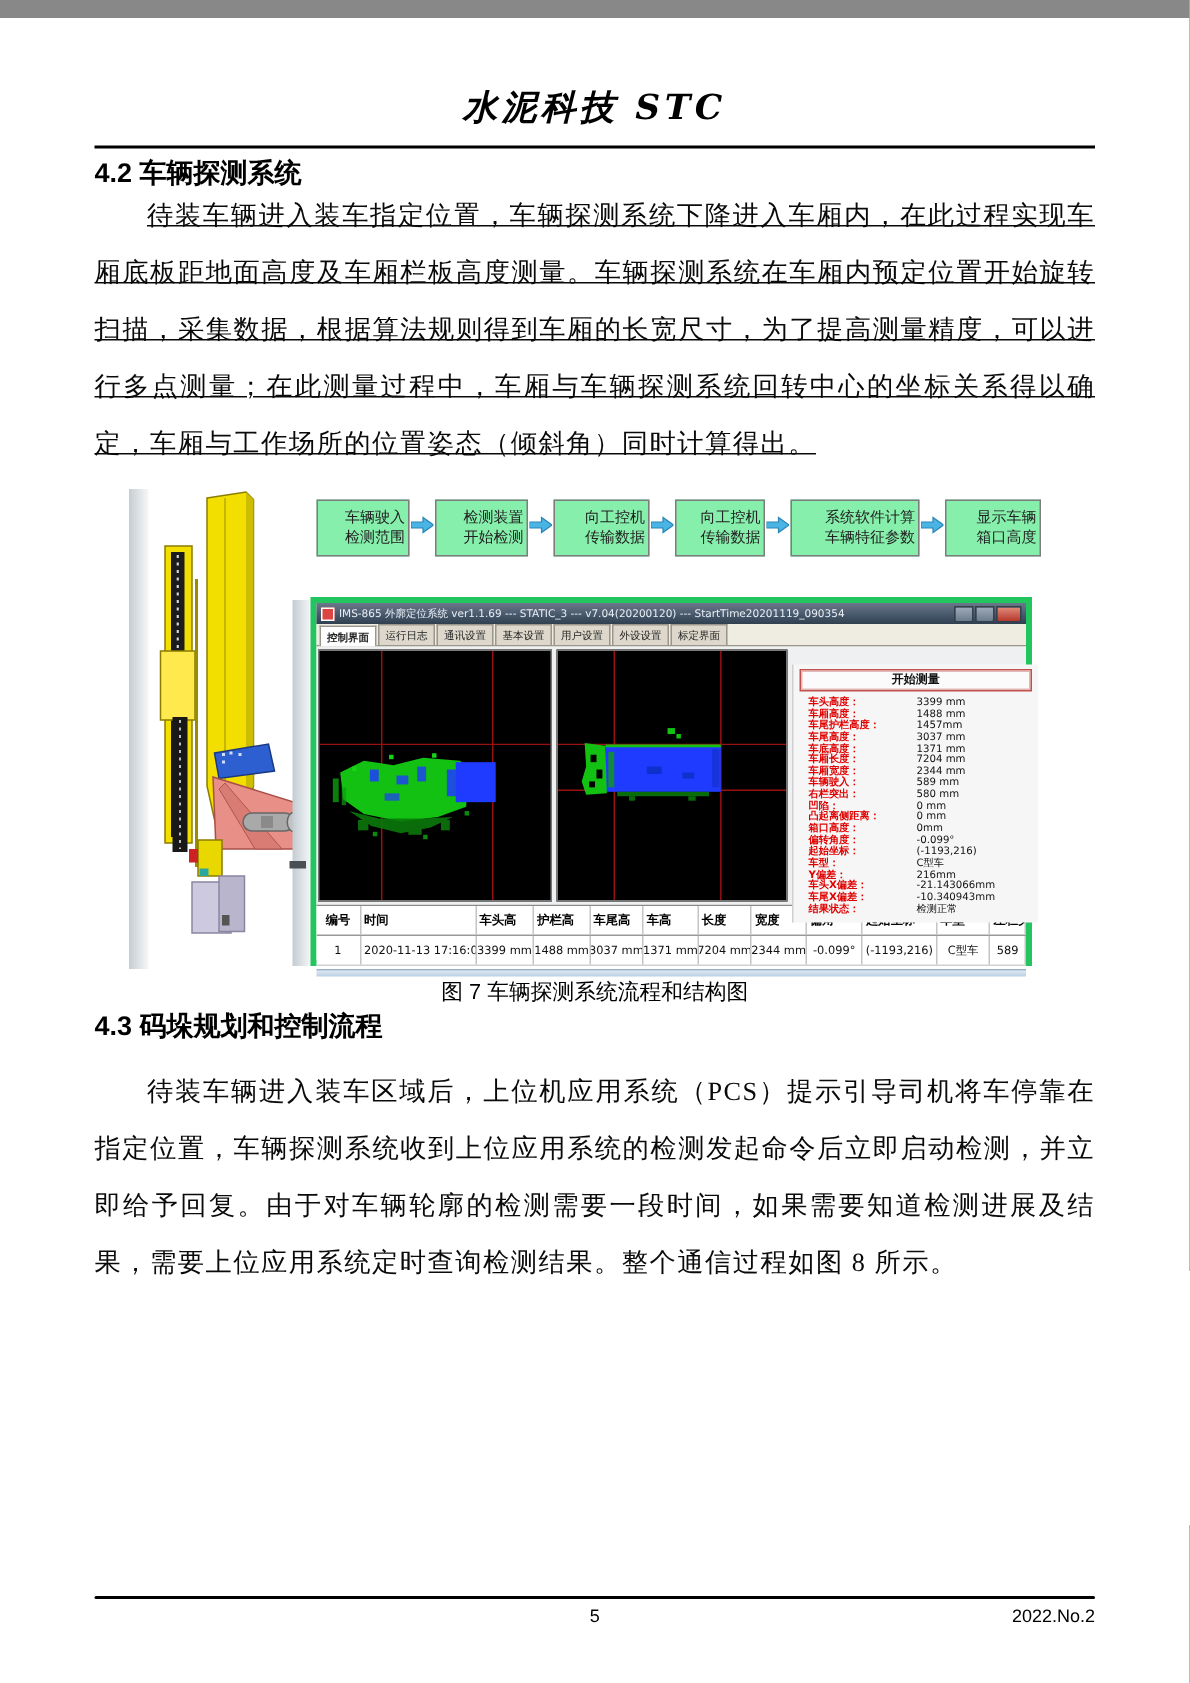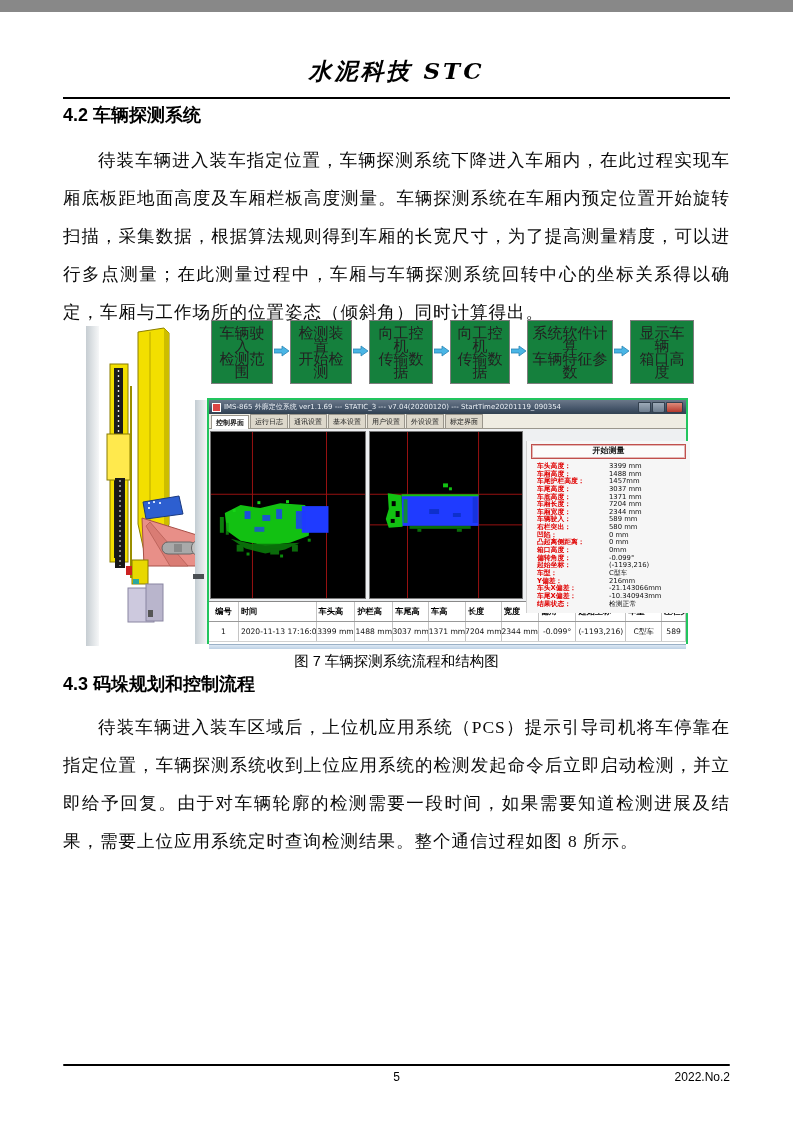--- a/index.html
+++ b/index.html
@@ -11,38 +11,38 @@
               font-family:"DejaVu Serif",serif;font-style:italic;font-weight:bold;
               font-size:23px;letter-spacing:3px;color:#000;}
   .header-rule{position:absolute;top:85px;left:63px;width:667px;height:2px;background:#000;}
 
   
   .h-sec{position:absolute;left:63px;font-family:"Liberation Sans","DejaVu Sans",sans-serif;
          font-weight:700;font-size:18px;color:#000;}
   .h42{top:91px;} .h43{top:660px;}
   .para{position:absolute;left:63px;width:667px;font-size:17.5px;letter-spacing:1px;
         line-height:38px;text-align:justify;text-indent:2em;color:#0a0a0a;}
-  .p1{top:129px;} .p2{top:696px;}
+  .p1{top:112px;text-decoration:underline;} .p2{top:696px;}
   .fig-caption{position:absolute;top:640px;left:0;width:100%;text-align:center;
                font-family:"Liberation Sans","DejaVu Sans",sans-serif;font-size:14.5px;color:#000;}
 
   
   .machine{position:absolute;left:86px;top:314px;width:120px;height:320px;}
 
   
   .flowchart{position:absolute;left:211px;top:317px;width:480px;height:46px;
              display:flex;align-items:center;}
-  .flow-box{background:#15803d;border:1.5px solid #7d7d7d;box-sizing:border-box;
-            font-family:"Liberation Sans","DejaVu Sans",sans-serif;font-size:15px;line-height:13px;
-            text-align:center;padding:5px 2px;color:#222;flex:0 0 auto;}
+  .flow-box{background:#86efac;border:1.5px solid #7d7d7d;box-sizing:border-box;
+            font-family:"Liberation Sans","DejaVu Sans",sans-serif;font-size:10px;line-height:13px;
+            text-align:right;padding:5px 2px;color:#222;flex:0 0 auto;}
   .flow-arrow{flex:0 0 auto;margin:0 1px;}
 
   
   .app{position:absolute;left:207px;top:386px;width:481px;height:246px;
-       border:2px solid #22c55e;box-sizing:border-box;background:#eef0f2;
+       border:4px solid #22c55e;box-sizing:border-box;background:#eef0f2;
        font-family:"DejaVu Sans",sans-serif;}
   .edge-strip{position:absolute;left:195px;top:388px;width:12px;height:244px;
               background:linear-gradient(90deg,#c3ccd2,#f4f6f7);}
   .edge-dash{position:absolute;left:193px;top:562px;width:11px;height:5px;background:#4a4f53;}
   .titlebar{position:relative;height:14px;background:linear-gradient(180deg,#6b7889,#46566a 60%,#314050);
             display:flex;align-items:center;padding:0 3px;}
   .app-icon{width:7px;height:7px;background:#d44;border:1px solid #fff;margin-right:3px;flex:0 0 auto;}
   .app-title{color:#e9eef4;font-size:7px;white-space:nowrap;overflow:hidden;flex:1;}
   .winbtns{display:flex;gap:1px;flex:0 0 auto;}
   .winbtn{width:11px;height:9px;background:linear-gradient(180deg,#9daab8,#6d7c8d);

